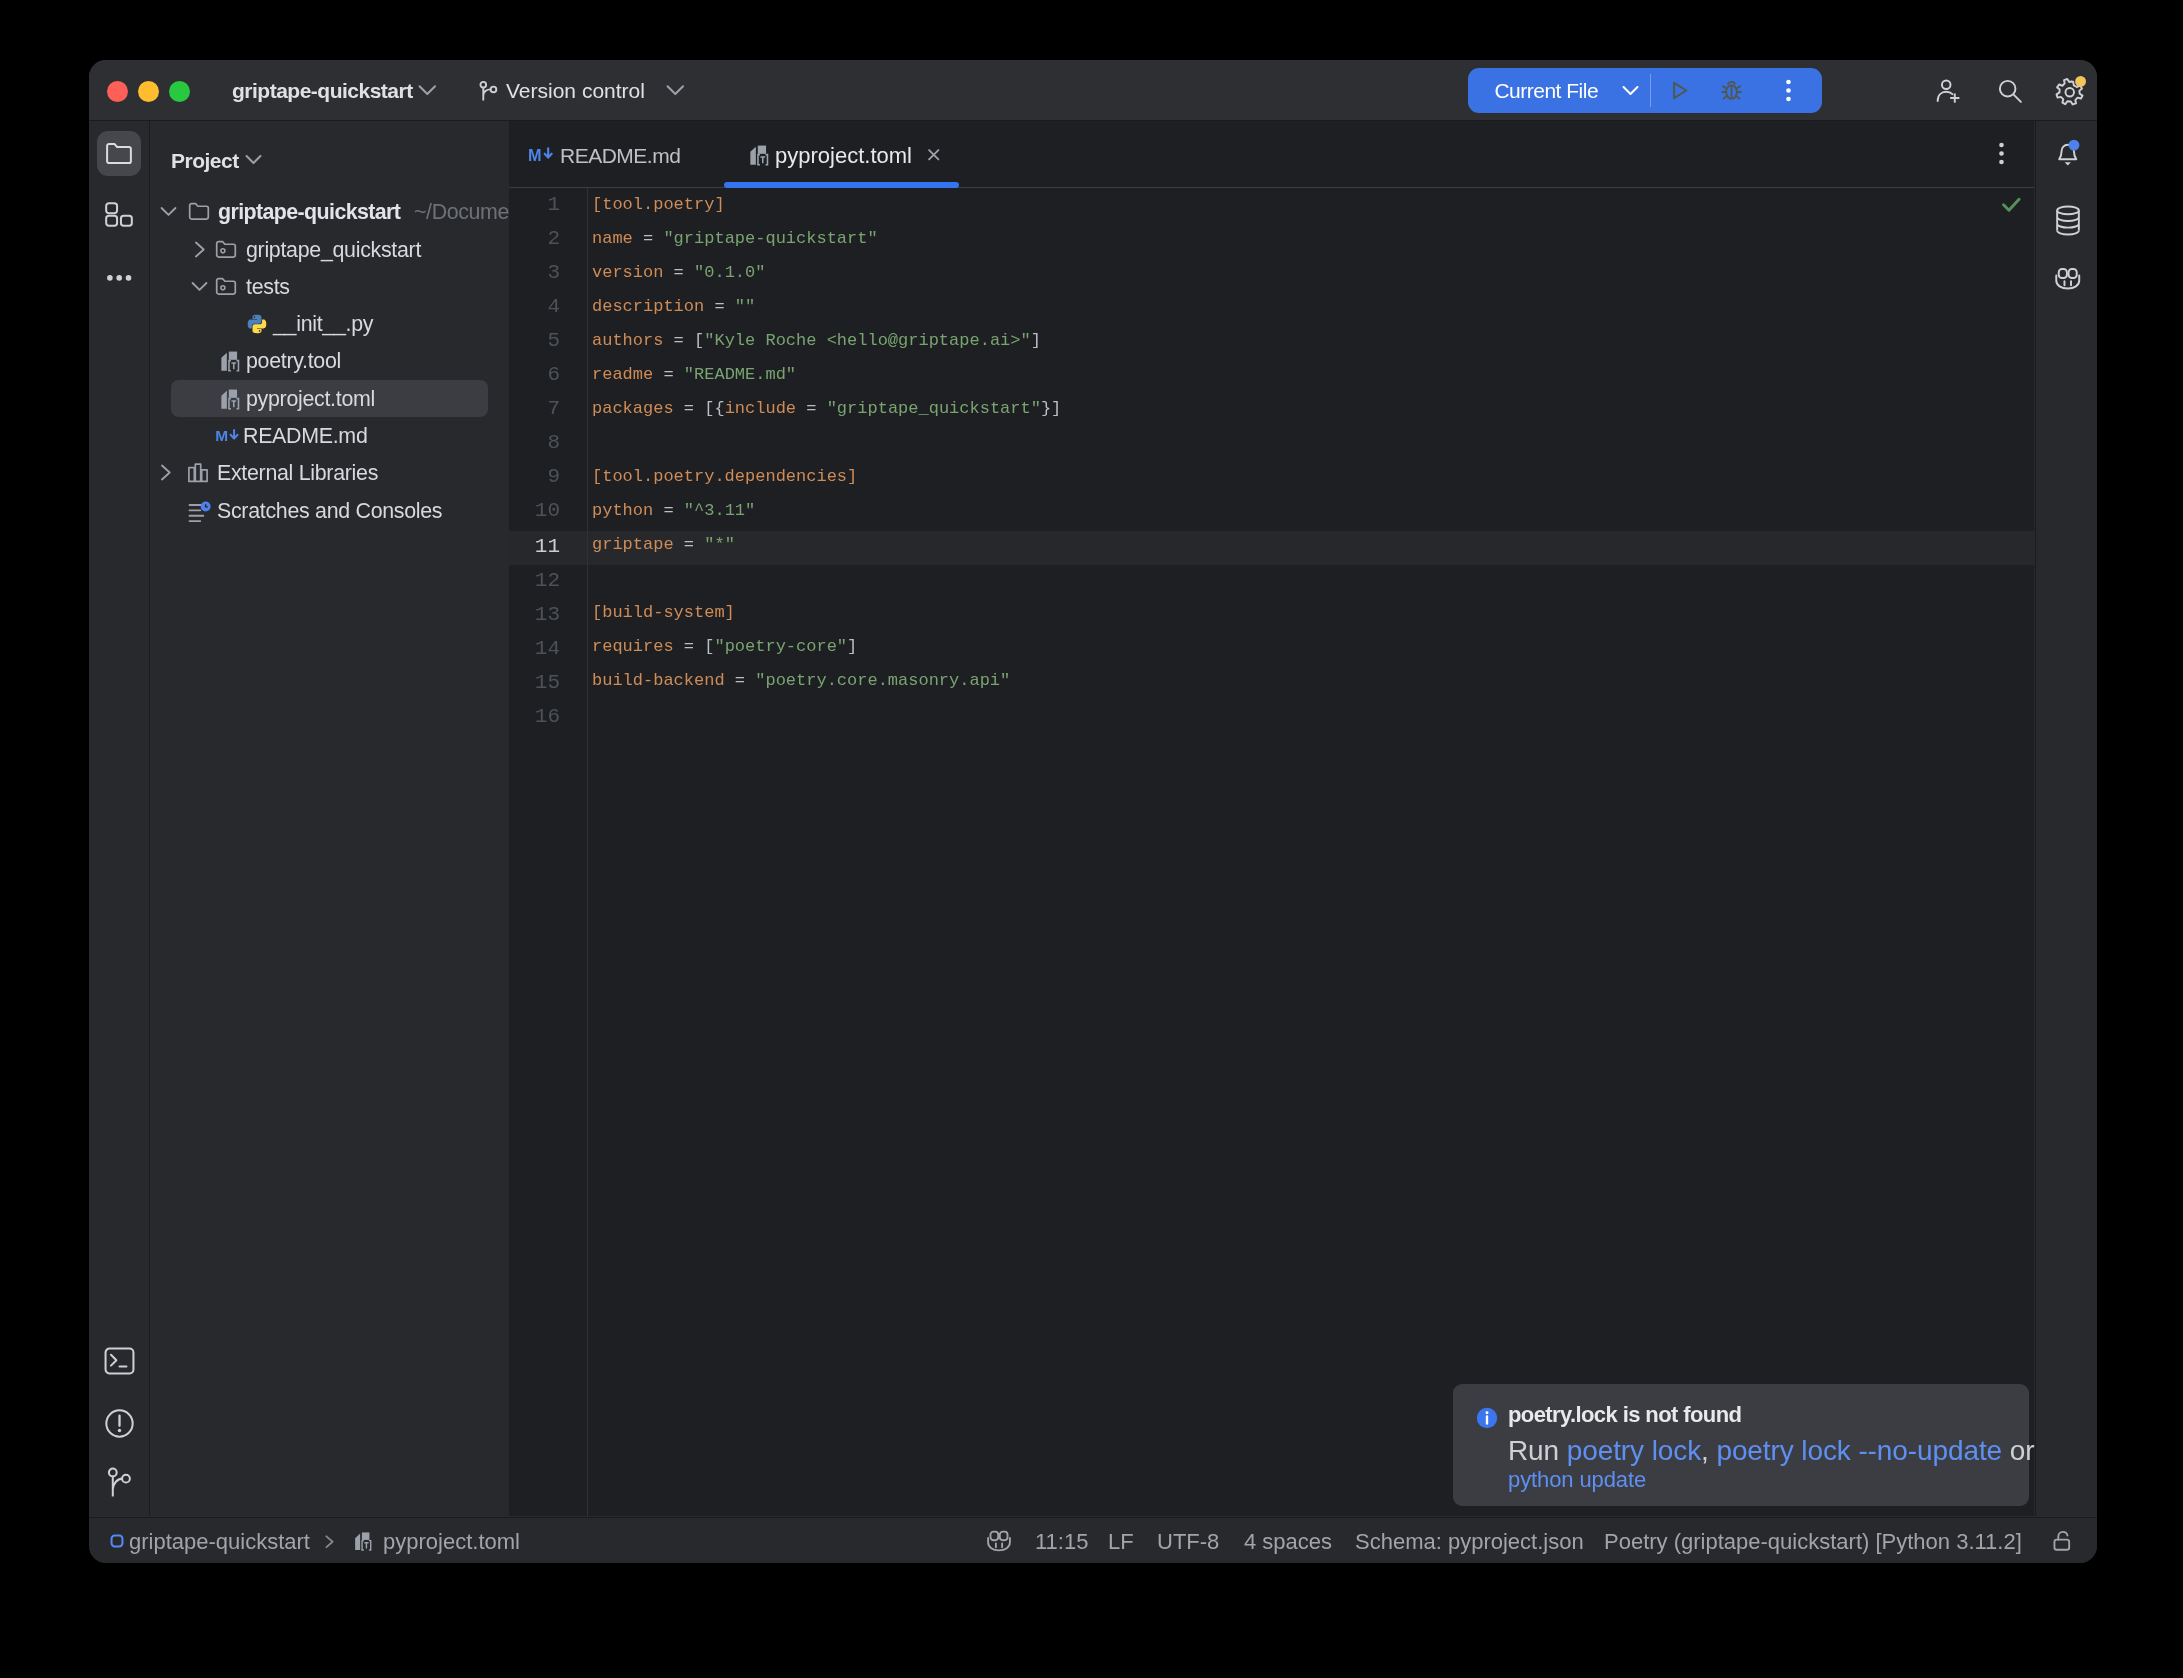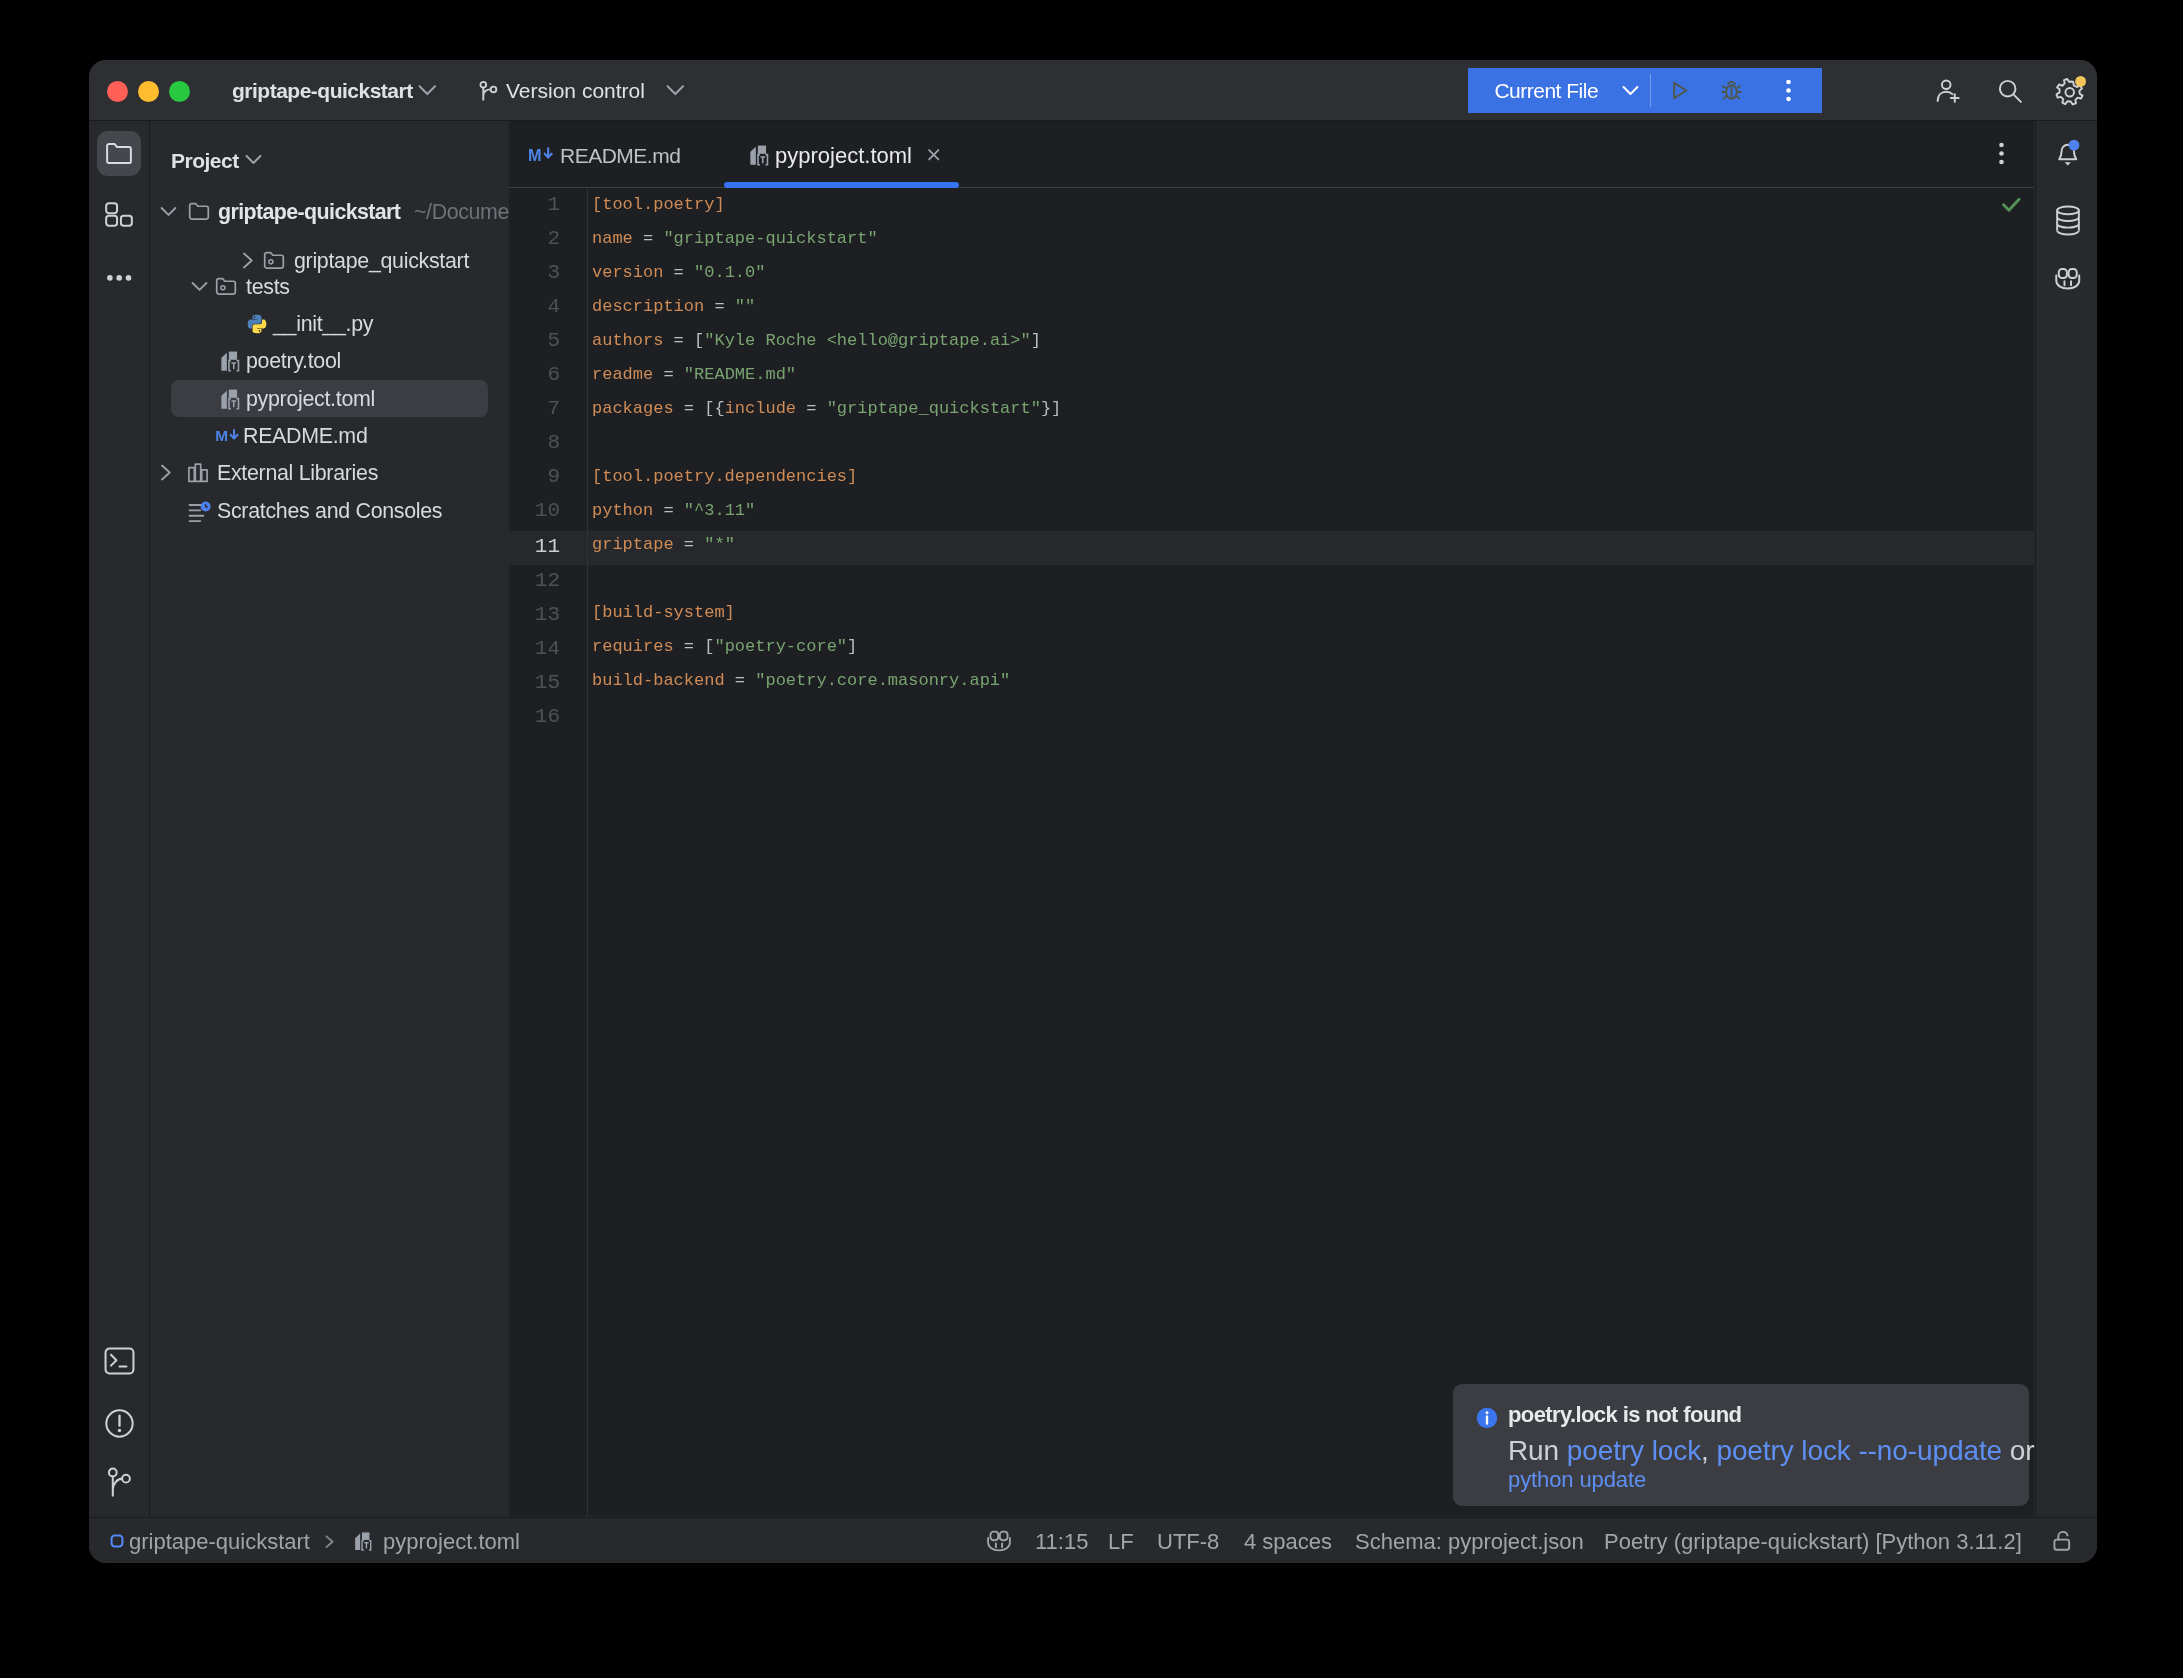--- a/index.html
+++ b/index.html
@@ -7,21 +7,21 @@
 body { font-family:"Liberation Sans", sans-serif; }
 .abs { position:absolute; }
 #win {
   position:absolute; left:89px; top:60px; width:2008px; height:1503px;
   background:#27292C; border-radius:17px; overflow:hidden;
 }
 
 #titlebar { position:absolute; left:0; top:0; width:2008px; height:61px; background:#2D2F33; }
 .tl { position:absolute; top:20.6px; width:21px; height:21px; border-radius:50%; }
 .ui { color:#DFE1E5; font-size:21px; letter-spacing:-0.5px; white-space:nowrap; }
-#runpill { position:absolute; left:1379px; top:7.8px; width:354px; height:45px; border-radius:0; background:#3B72E3; }
+#runpill { position:absolute; left:1379px; top:7.8px; width:354px; height:45px; border-radius:11px; background:#3B72E3; }
 
 #strip { position:absolute; left:0; top:61px; width:61px; height:1395px; background:#27292C; border-right:0.8px solid #1A1B1D; }
 #proj { position:absolute; left:62px; top:61px; width:358px; height:1395px; background:#27292C; overflow:hidden; }
 #editor { position:absolute; left:420px; top:61px; width:1525px; height:1395px; background:#1E1F22; }
 #rstrip { position:absolute; left:1946px; top:61px; width:62px; height:1395px; background:#27292C; border-left:0.8px solid #1A1B1D; }
 #titlebar { border-bottom:0.8px solid #1A1B1D; }
 
 .trow { position:absolute; left:0; width:358px; height:37px; }
 .trow .lbl { position:absolute; top:50%; transform:translateY(-50%); font-size:21.4px; letter-spacing:-0.3px; color:#D7D9DE; white-space:nowrap; }
 
@@ -143,21 +143,21 @@
         <svg class="abs" style="left:9.3px; top:13.2px;" width="17" height="11.7" viewBox="0 0 22 15">
             <path d="M2 2.5 L11 11.5 L20 2.5" stroke="#9DA0A8" stroke-width="2.4" fill="none" stroke-linecap="round" stroke-linejoin="round"></path>
           </svg>
         <svg class="abs" style="left:37px; top:9.3px;" width="22" height="18.6" viewBox="0 0 28 24">
             <path d="M2 4.5 C2 3.1 3.1 2 4.5 2 L9.5 2 L12.5 5.5 L23.5 5.5 C24.9 5.5 26 6.6 26 8 L26 19.5 C26 20.9 24.9 22 23.5 22 L4.5 22 C3.1 22 2 20.9 2 19.5 Z" stroke="#9DA0A8" stroke-width="2.2" fill="none" stroke-linejoin="round"></path>
           </svg>
         <div class="lbl" style="left:67px; font-weight:bold; letter-spacing:-0.6px; color:#E2E4E9;">griptape-quickstart</div>
         <div class="lbl" style="left:263px; letter-spacing:-0.4px; color:#6E7177;">~/Documents/gri</div>
       </div>
 
-      <div class="trow" style="top:121px;margin-left:48px;">
+      <div class="trow" style="top:110px;">
         <svg class="abs" style="left:43px; top:10px;" width="11.7" height="17" viewBox="0 0 15 22">
             <path d="M2.5 2 L12.5 11 L2.5 20" stroke="#9DA0A8" stroke-width="2.4" fill="none" stroke-linecap="round" stroke-linejoin="round"></path>
           </svg>
         <svg class="abs" style="left:64px; top:9.3px;" width="22" height="18.6" viewBox="0 0 28 24">
             <path d="M2 4.5 C2 3.1 3.1 2 4.5 2 L9.5 2 L12.5 5.5 L23.5 5.5 C24.9 5.5 26 6.6 26 8 L26 19.5 C26 20.9 24.9 22 23.5 22 L4.5 22 C3.1 22 2 20.9 2 19.5 Z" stroke="#9DA0A8" stroke-width="2.2" fill="none" stroke-linejoin="round"></path>
             <circle cx="10" cy="14" r="2.6" stroke="#9DA0A8" stroke-width="2" fill="none"></circle>
           </svg>
         <div class="lbl" style="left:95px;">griptape_quickstart</div>
       </div>
 

